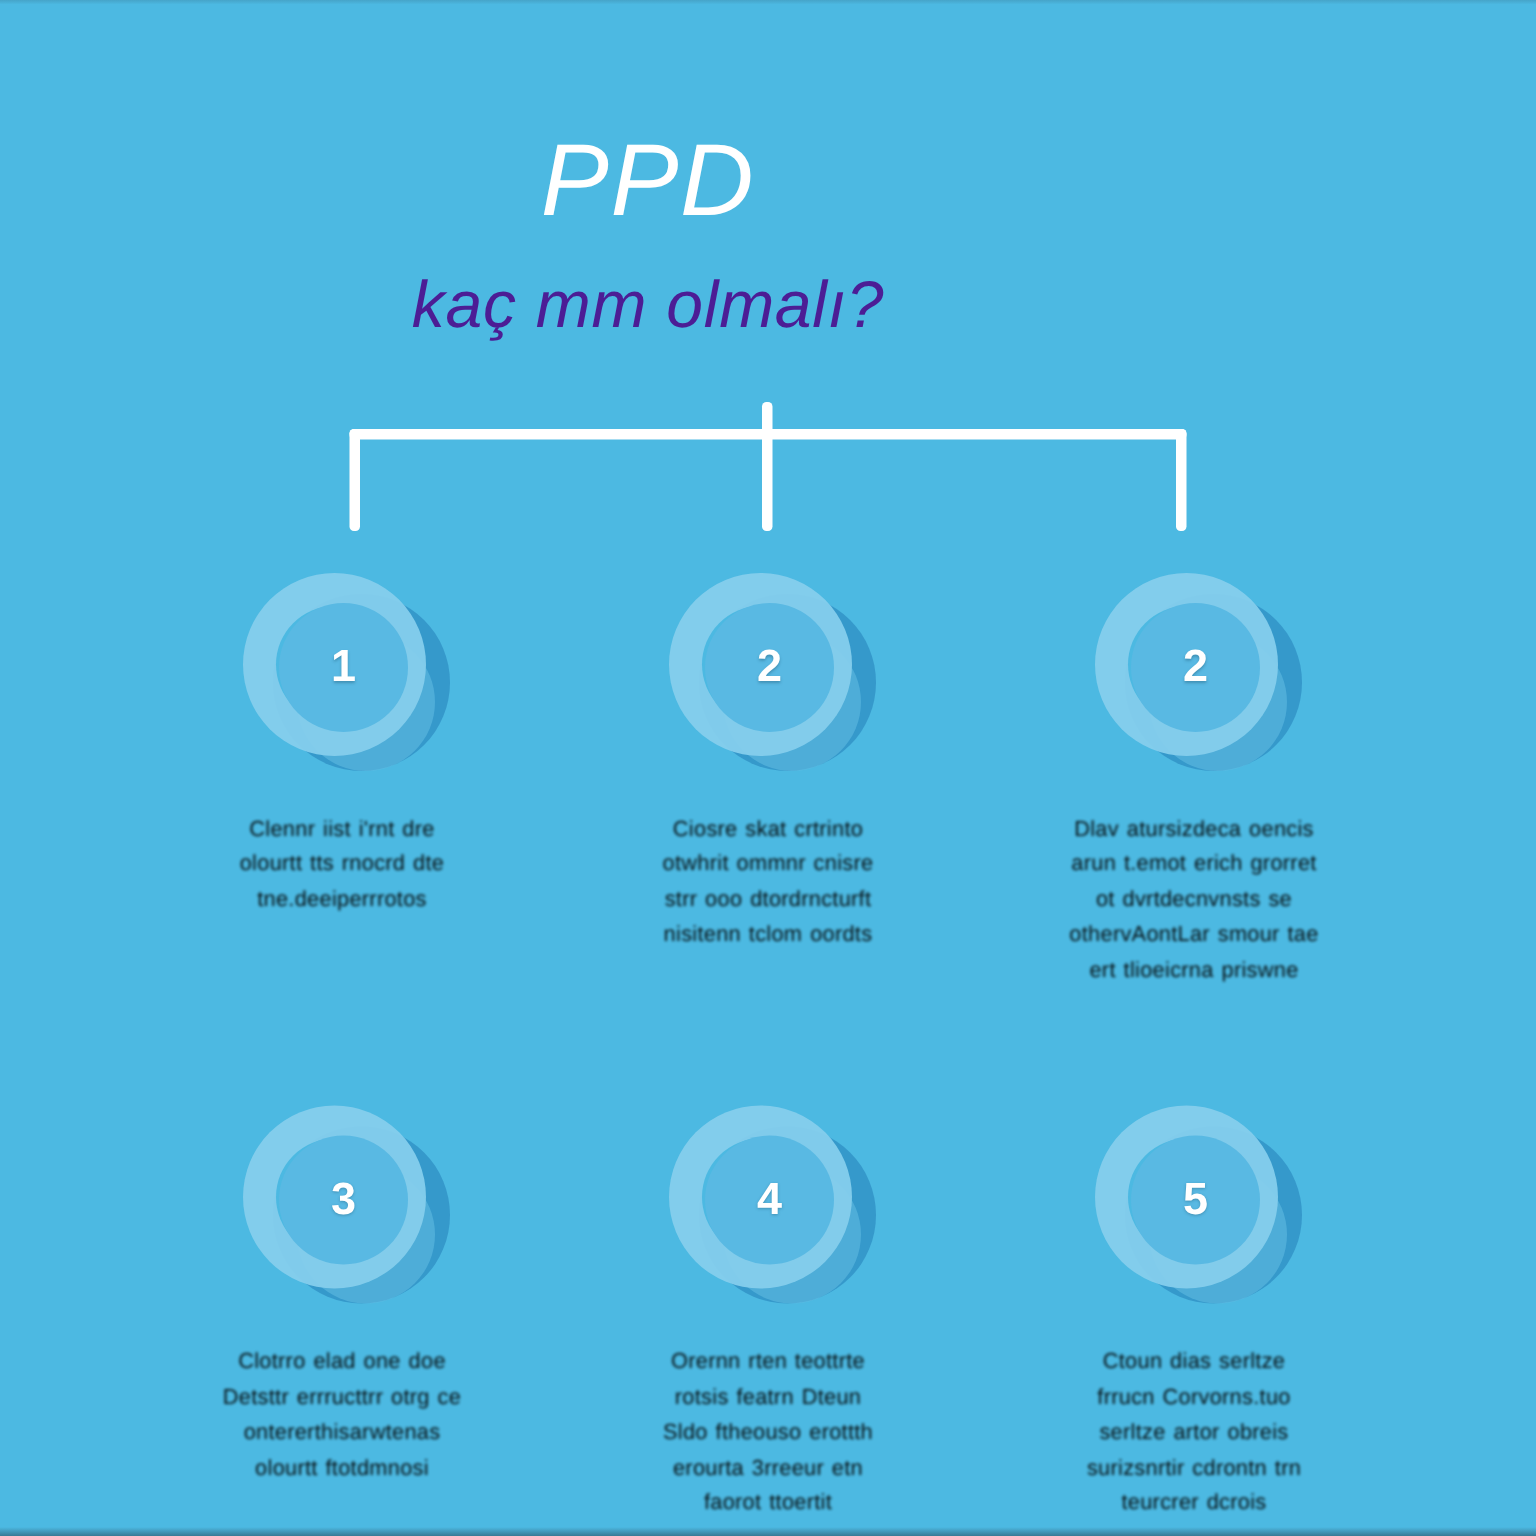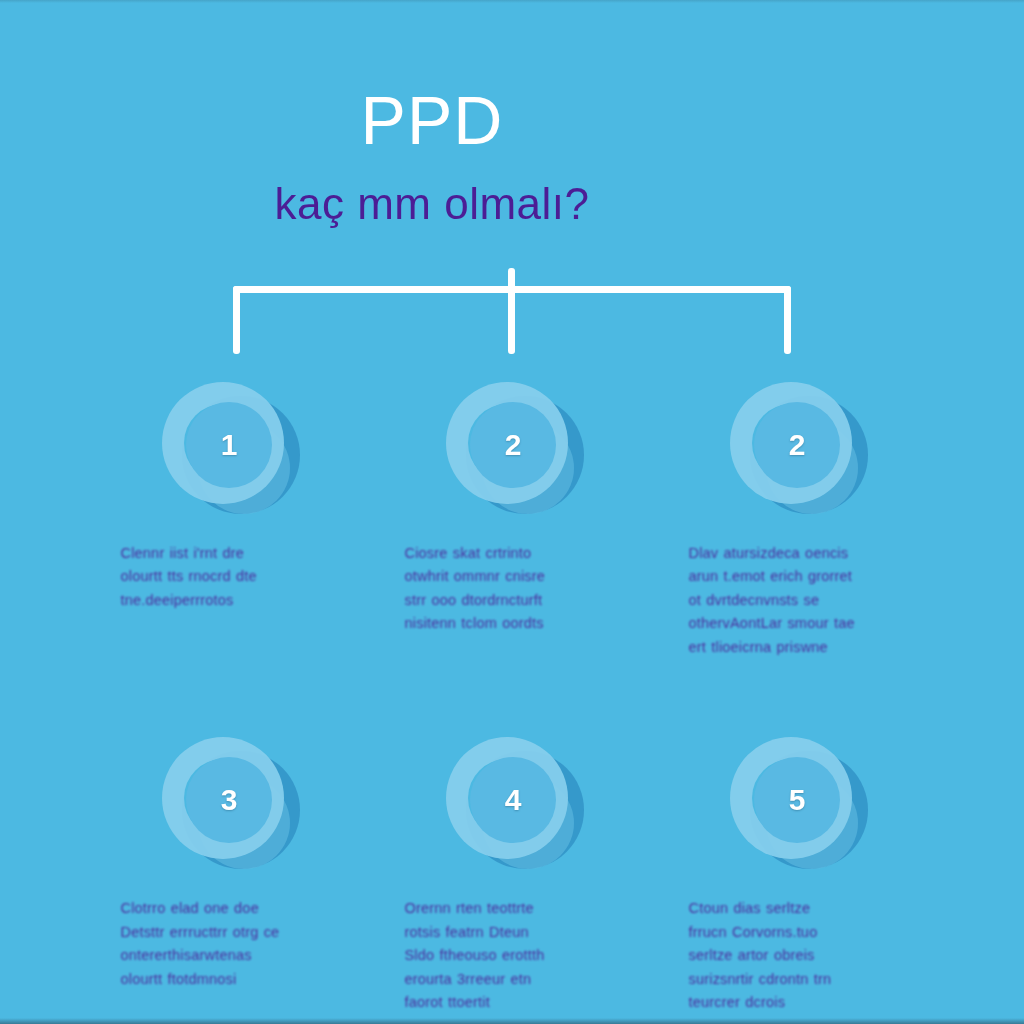--- a/index.html
+++ b/index.html
@@ -25,20 +25,21 @@
   .page-edge-top{
     position:absolute; left:0; right:0; top:0; height:3px;
     background:linear-gradient(to top, rgba(40,70,85,0) 0%, rgba(40,70,85,.18) 100%);
     pointer-events:none;
   }
 
   
   .header{
     position:absolute; top:86px; left:0; width:864px;
     text-align:center;
+    font-style:italic;
   }
   .title{
     color:#ffffff;
     font-size:68px;
     font-weight:400;
     letter-spacing:1px;
     line-height:1.0;
   }
   .subtitle{
     color:#4c1d95;
@@ -142,21 +143,22 @@
     font-size:30px;
     font-weight:700;
     line-height:1;
     text-shadow:0 1px 2px rgba(20,70,95,.35);
   }
 
   
   .caption{
     margin-top:28px;
     width:215px;
-    color:#4c1d95;
+    text-align:center;
+    color:#000000;
     font-size:14.5px;
     line-height:1.62;
     opacity:.92;
     
     filter:blur(0.9px);
     letter-spacing:.2px;
     word-spacing:1px;
   }
   .caption .ln{ display:block; white-space:nowrap; }
 </style>

